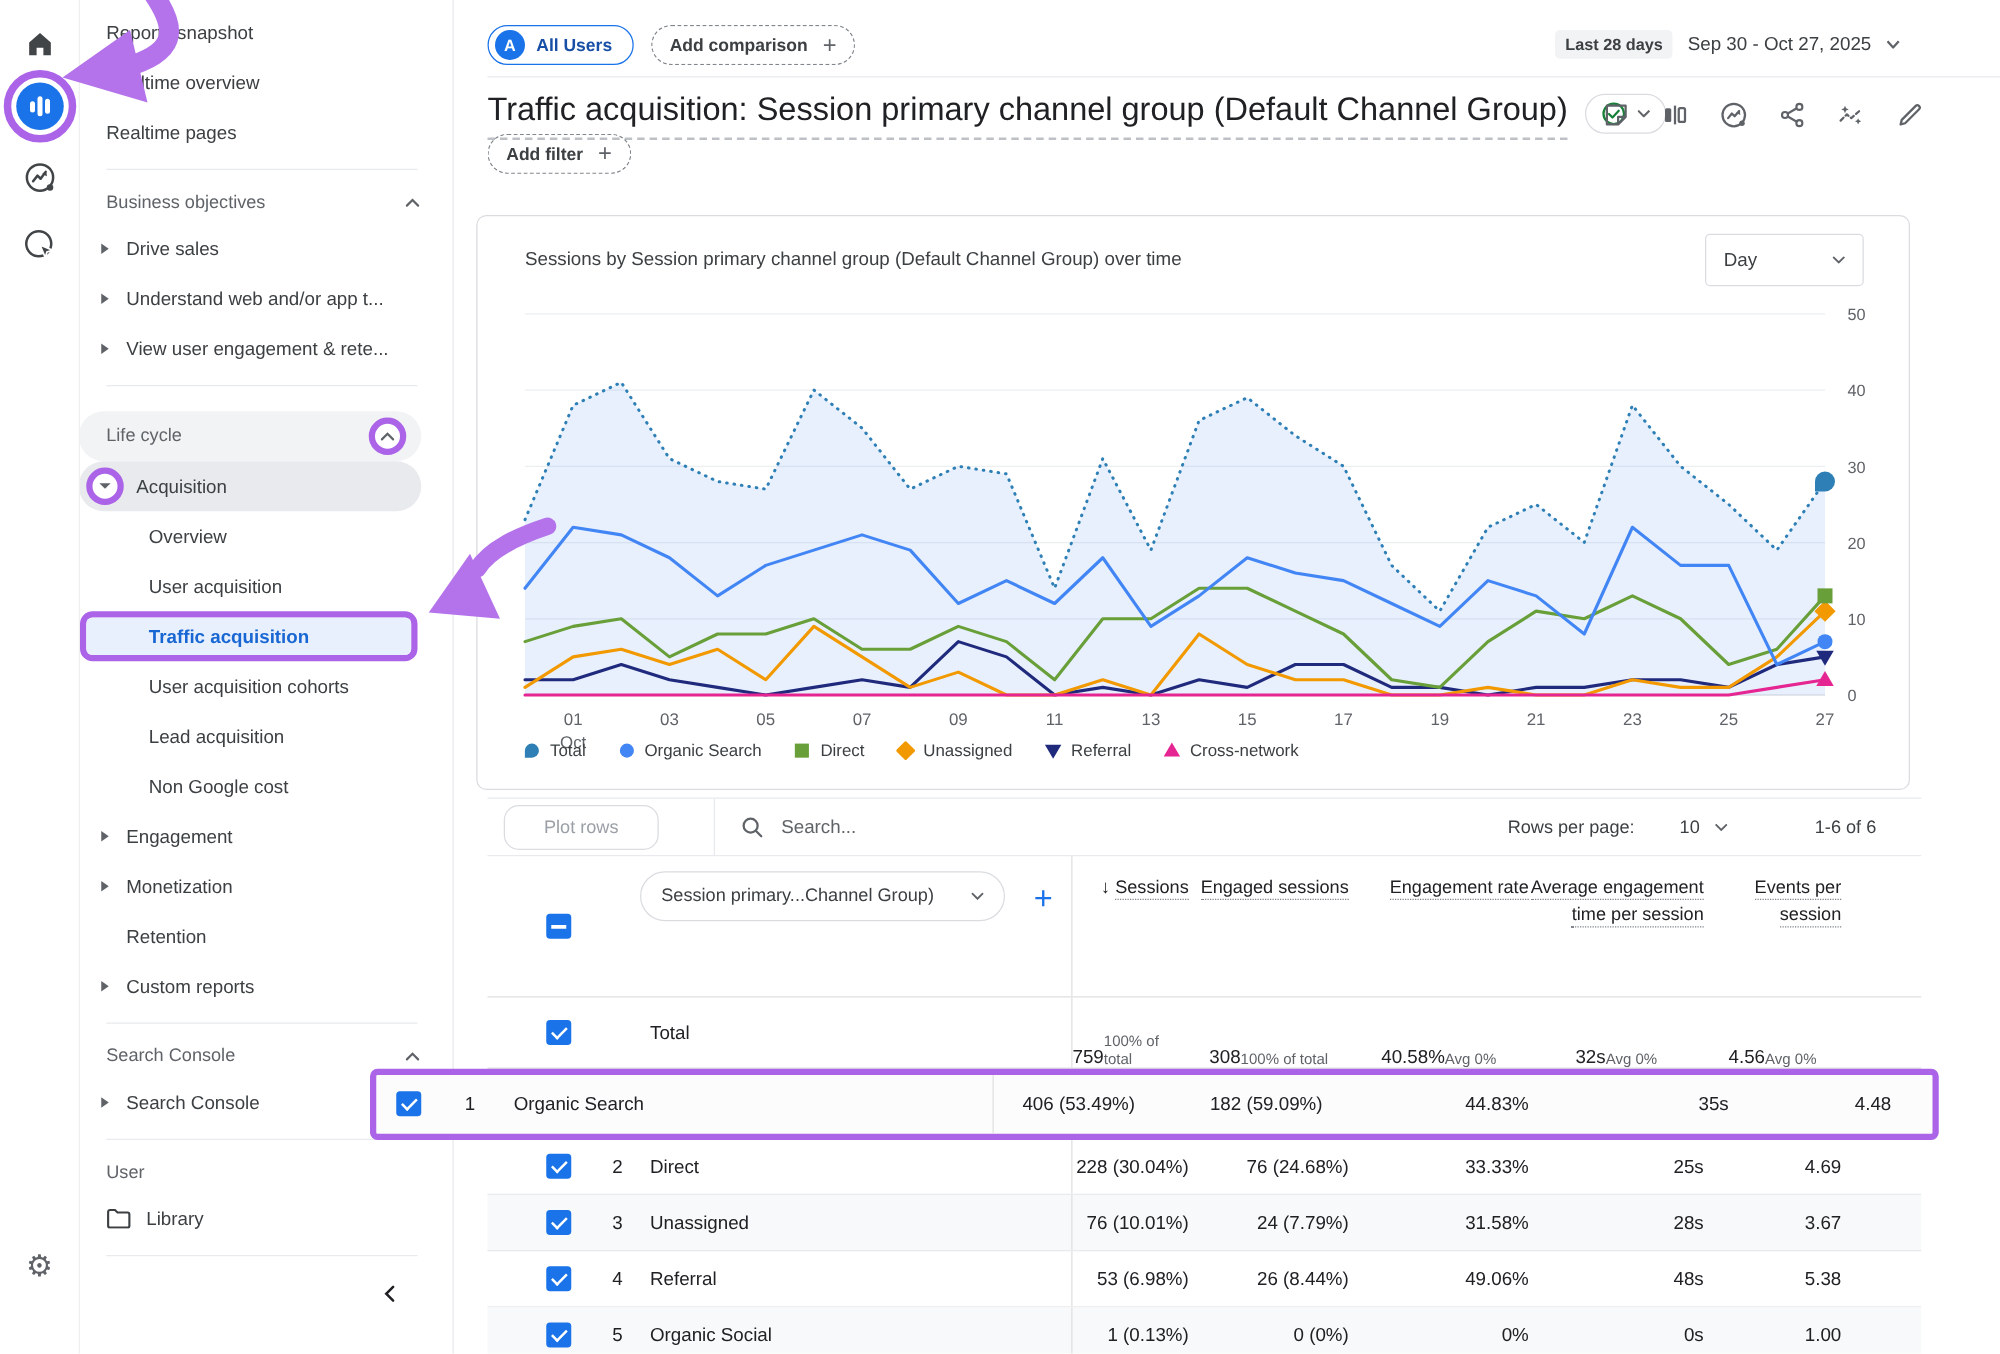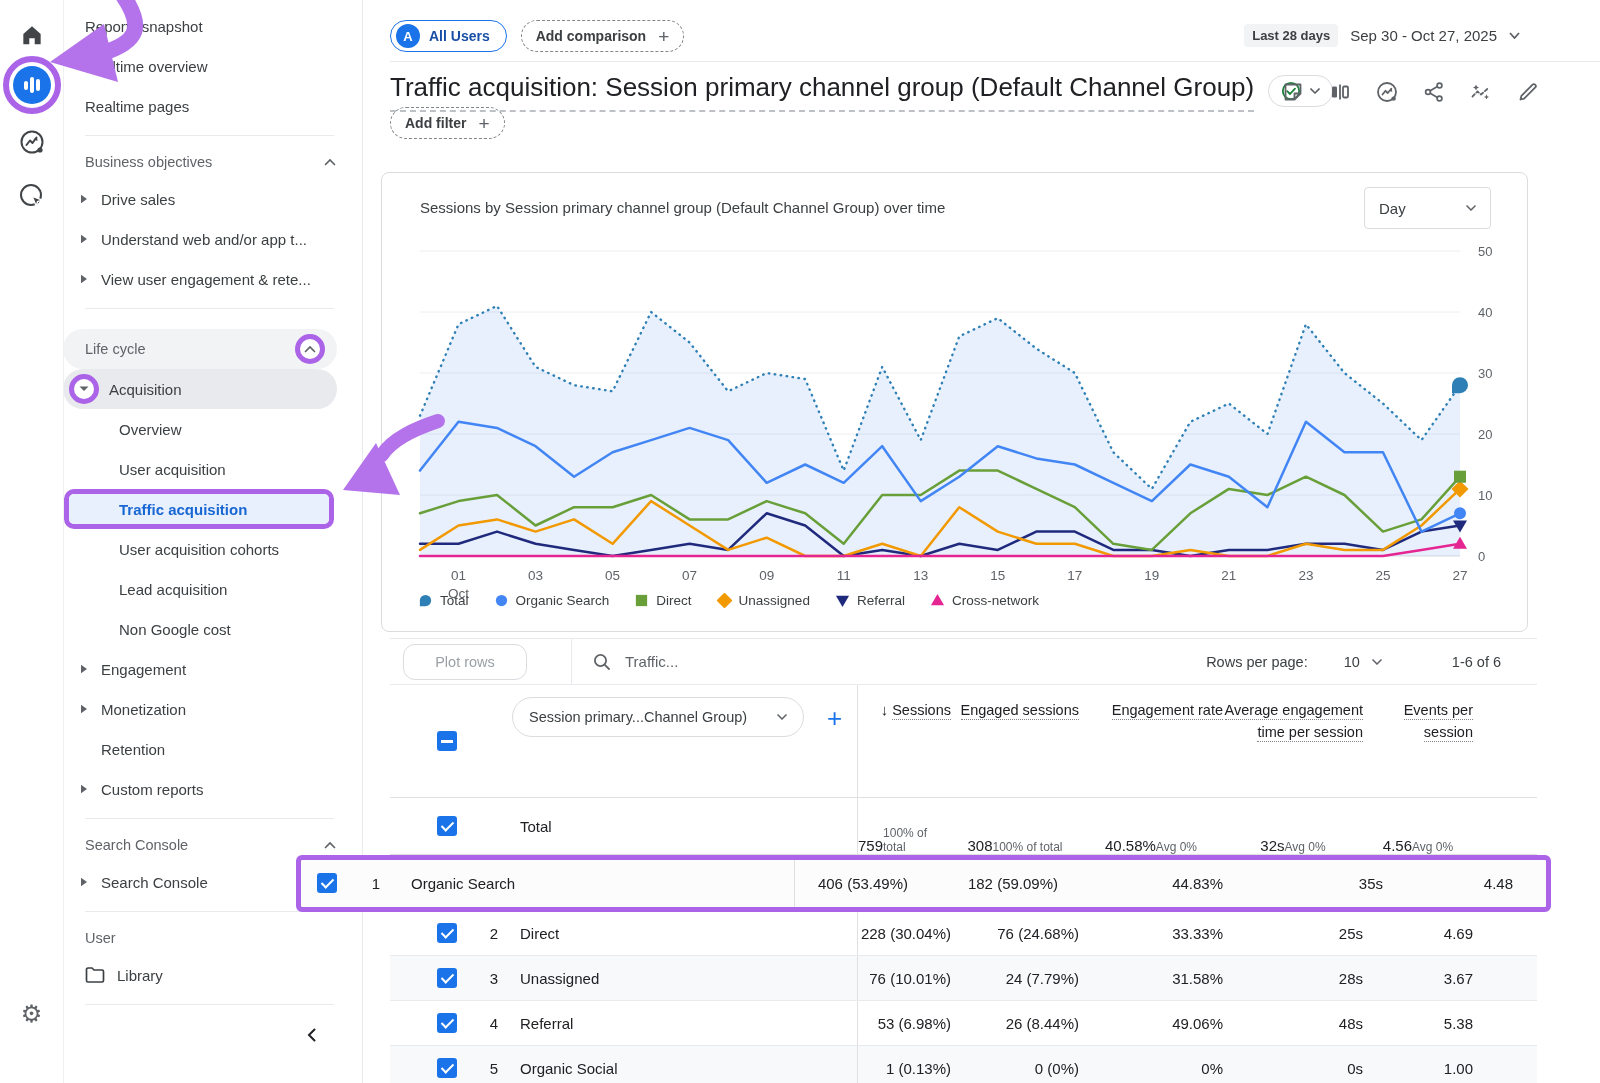--- a/index.html
+++ b/index.html
@@ -477,21 +477,21 @@
     </div>
 
     <div class="controls">
       <div class="plotrows">Plot rows</div>
       <div class="ctrl-div"></div>
       <div class="searchbox">
         <svg width="20" height="20" viewBox="0 0 20 20">
             <circle cx="8.5" cy="8.5" r="5.6" fill="none" stroke="#5f6368" stroke-width="1.8"></circle>
             <line x1="12.8" y1="12.8" x2="17" y2="17" stroke="#5f6368" stroke-width="1.8" stroke-linecap="round"></line>
           </svg>
-        <span>Traffic...</span>
+        <span>Search...</span>
       </div>
       <div class="pager">
         <span class="rpp">Rows per page:</span>
         <span class="ten">10</span>
         <svg class="caret" width="10" height="6" viewBox="0 0 10 6">
             <path d="M0.5 0.5 L5 5 L9.5 0.5" fill="none" stroke="#5f6368" stroke-width="1.5"></path>
           </svg>
         <span>1-6 of 6</span>
       </div>
     </div>

